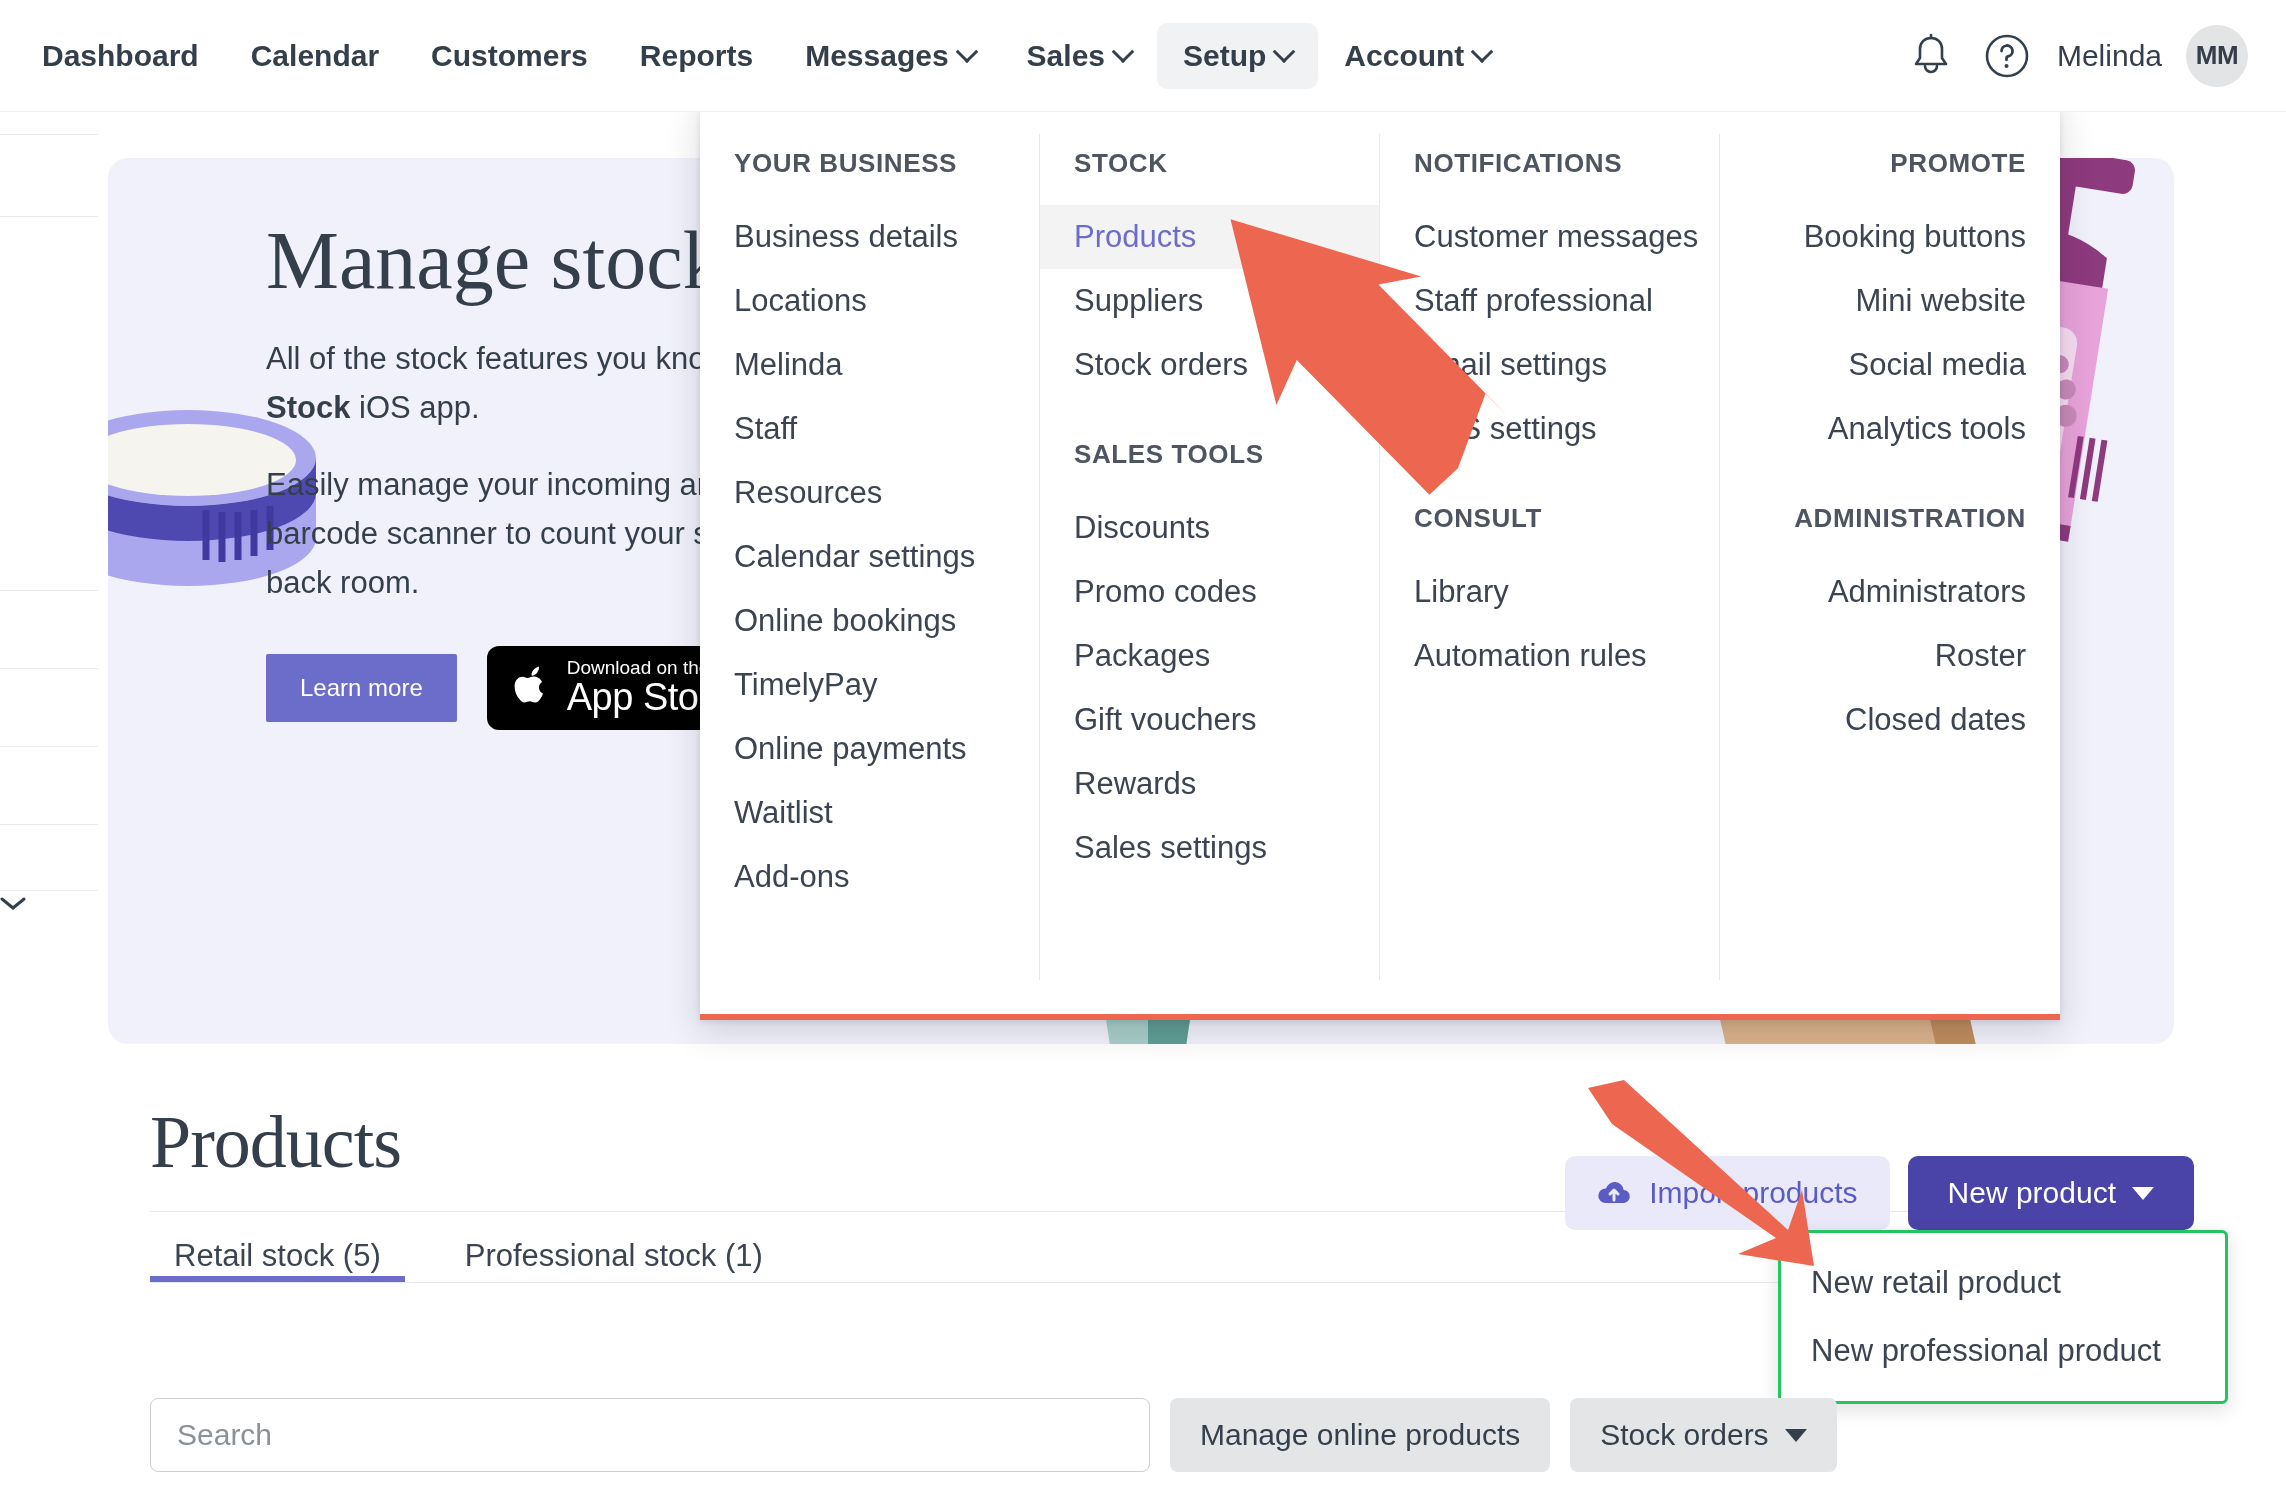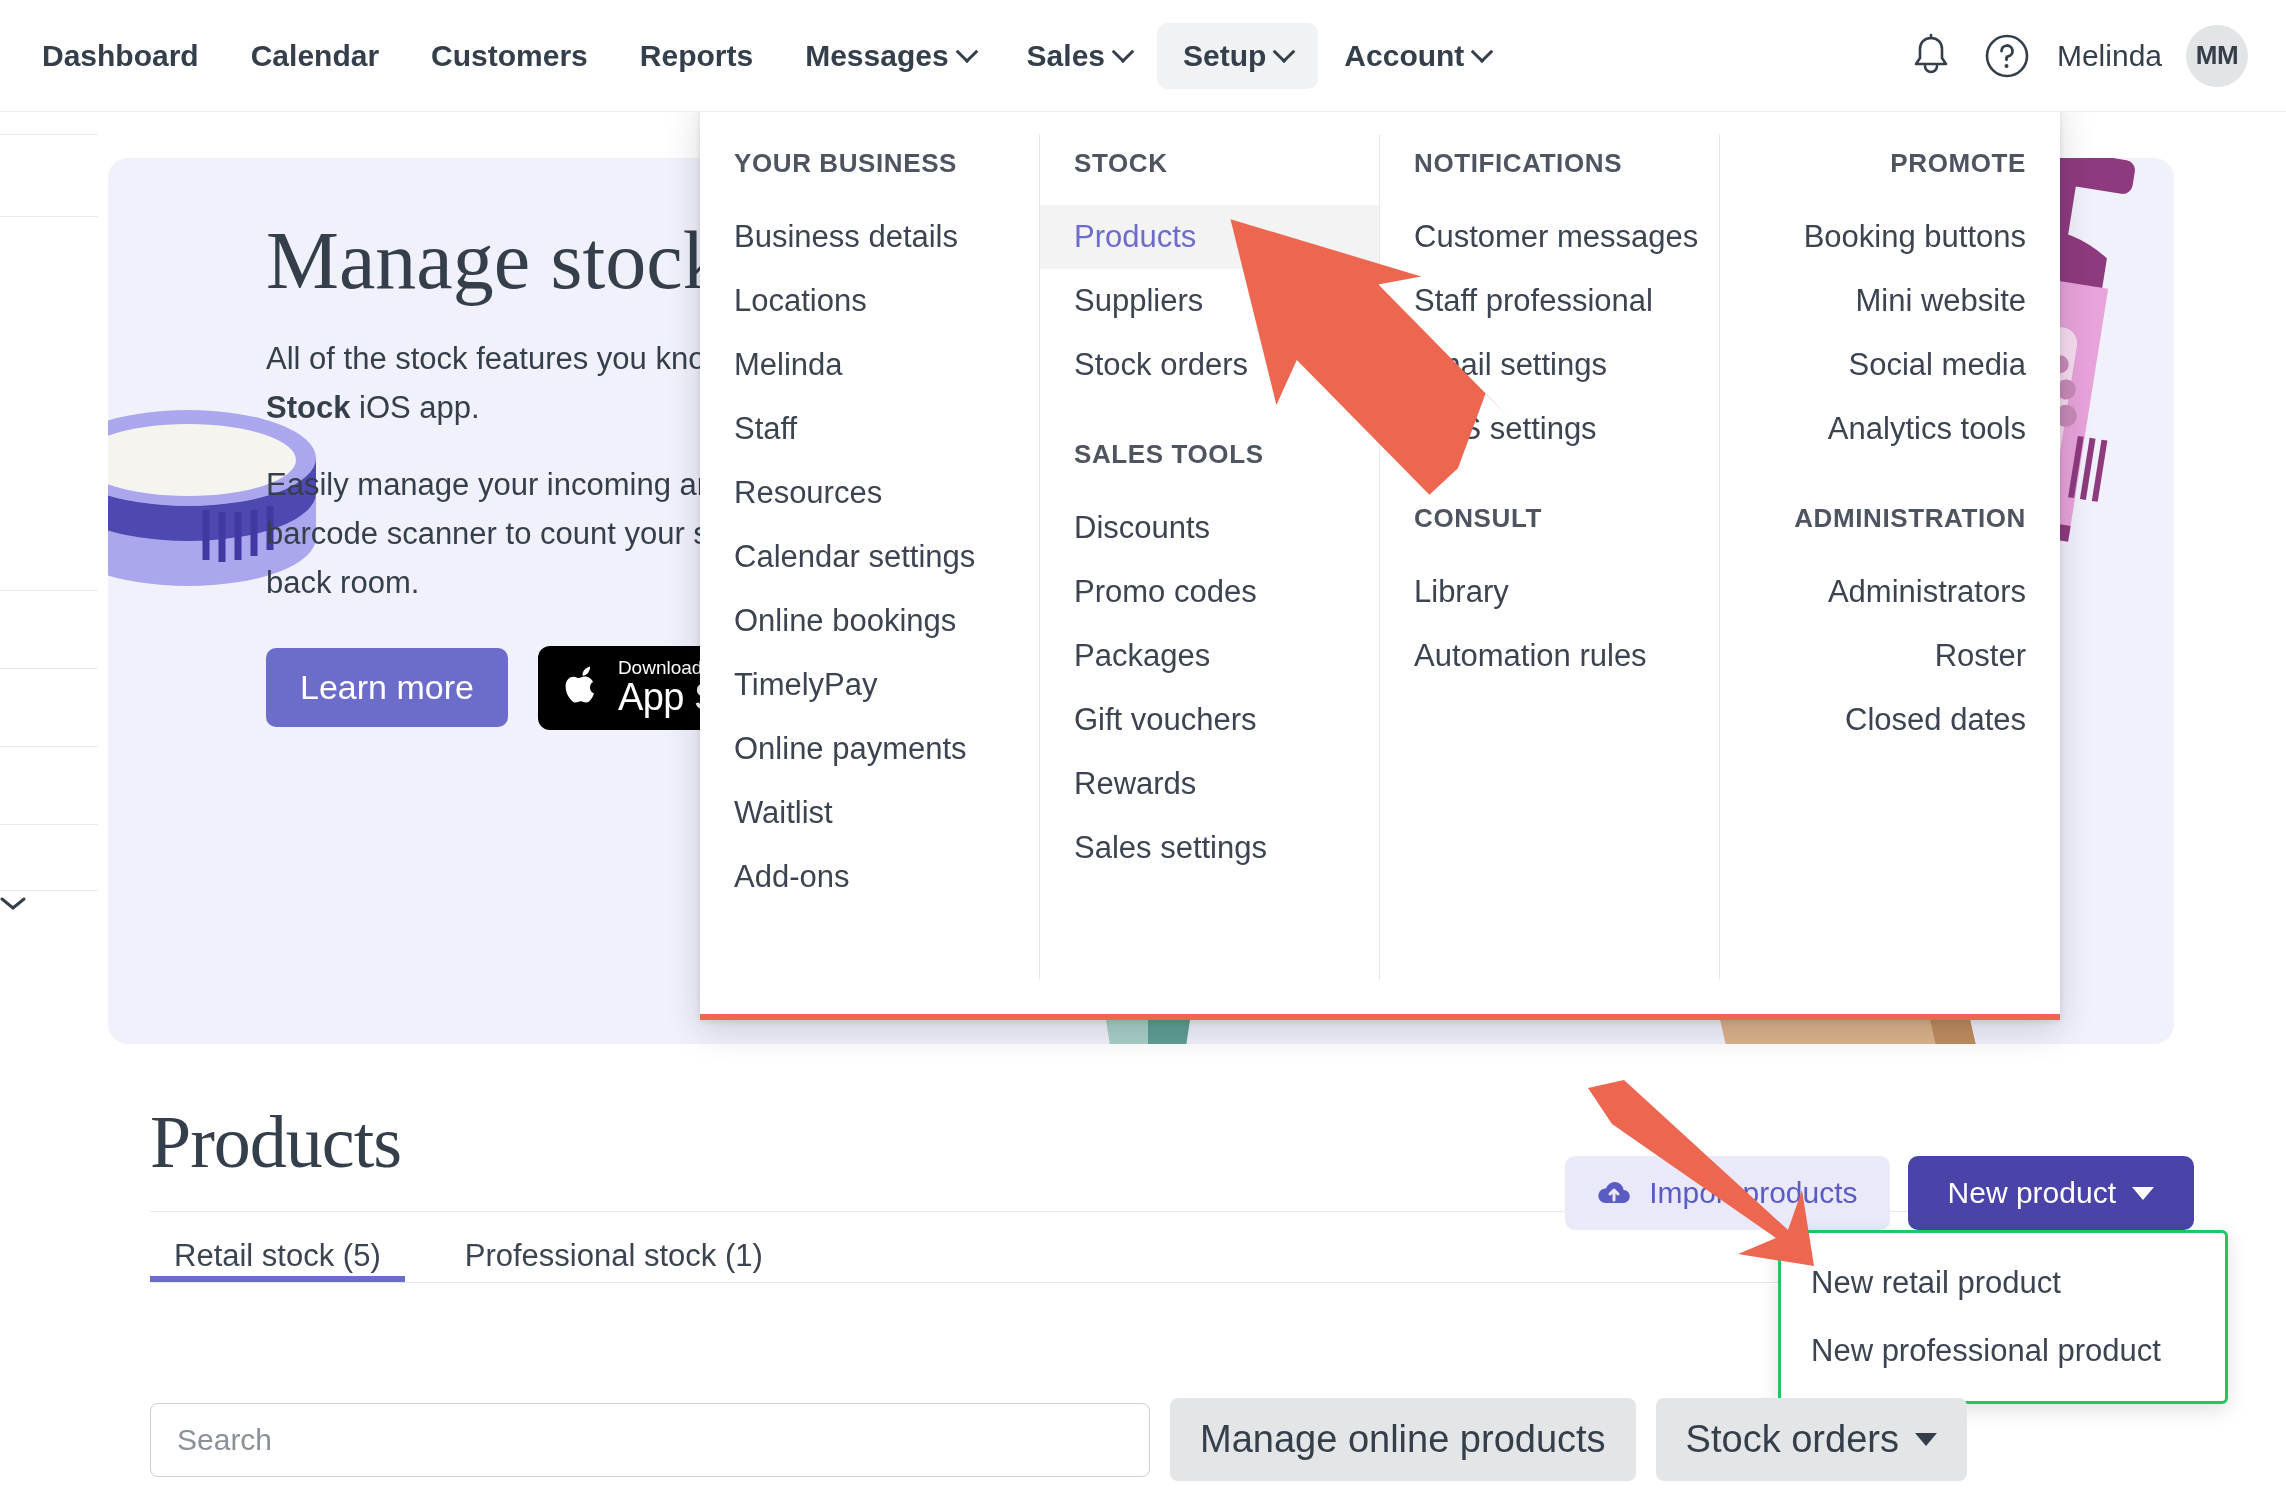--- a/index.html
+++ b/index.html
@@ -59,22 +59,22 @@
     font-size:82px; font-weight:400; color:#343f4b; line-height:1.06;
     margin-bottom:30px; white-space:nowrap;
   }
   .banner p {
     font-size:31px; line-height:1.58; color:#343f4b; margin-bottom:28px;
     max-width: 1000px;
   }
   .banner p b { font-weight:700; }
   .banner-cta { display:flex; align-items:center; gap:30px; margin-top:38px; }
   .btn-learn {
-    background:#6c6ccb; color:#fff; font-size:34px; font-weight:400;
-    padding:20px 34px; border-radius:10px; border:none; cursor:pointer;
+    background:#6c6ccb; color:#fff; font-size:24px; font-weight:400;
+    padding:20px 34px; border-radius:2px; border:none; cursor:pointer;
   }
   .appstore {
     background:#000; border-radius:12px; padding:12px 26px 12px 22px;
     display:flex; align-items:center; gap:16px; cursor:pointer; min-width:300px;
   }
   .appstore .as-text { color:#fff; line-height:1.05; }
   .appstore .as-small { font-size:19px; font-weight:400; display:block; }
   .appstore .as-big { font-size:38px; font-weight:500; display:block; letter-spacing:-0.5px; }
 
   
@@ -155,21 +155,21 @@
     position:absolute; left:0; top:1398px; width:2286px;
     display:flex; align-items:center; gap:20px; padding: 0 150px; z-index:7;
   }
   .search-input {
     flex: 0 0 1000px; height:74px; border:1px solid #ccd0d4; border-radius:8px;
     font-size:30px; padding: 0 26px; color:#3b4450; background:#fff;
     font-family:"Liberation Sans", sans-serif;
   }
   .search-input::placeholder { color:#8b9198; }
   .btn-grey {
-    background:#e3e5e7; color:#343f4b; font-size:38px; border:none; border-radius:8px;
+    background:#e3e5e7; color:#343f4b; font-size:30px; border:none; border-radius:8px;
     padding: 20px 30px; cursor:pointer; display:flex; align-items:center; gap:16px;
     white-space:nowrap; font-family:"Liberation Sans", sans-serif;text-align:right;
   }
 
   
   .anno { position:absolute; z-index:40; pointer-events:none; }
 </style>
 </head>
 <body>
 

